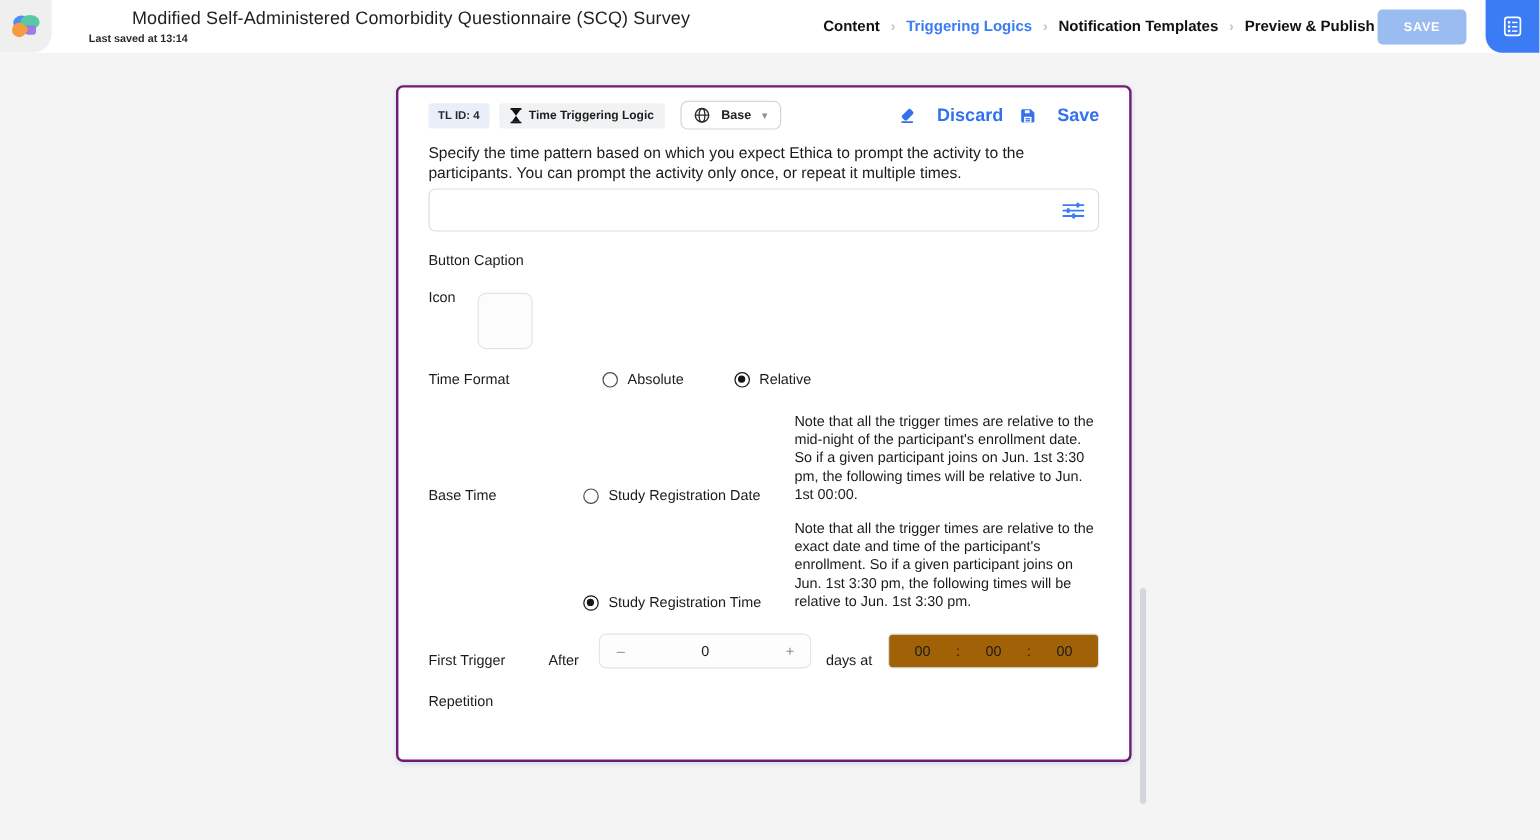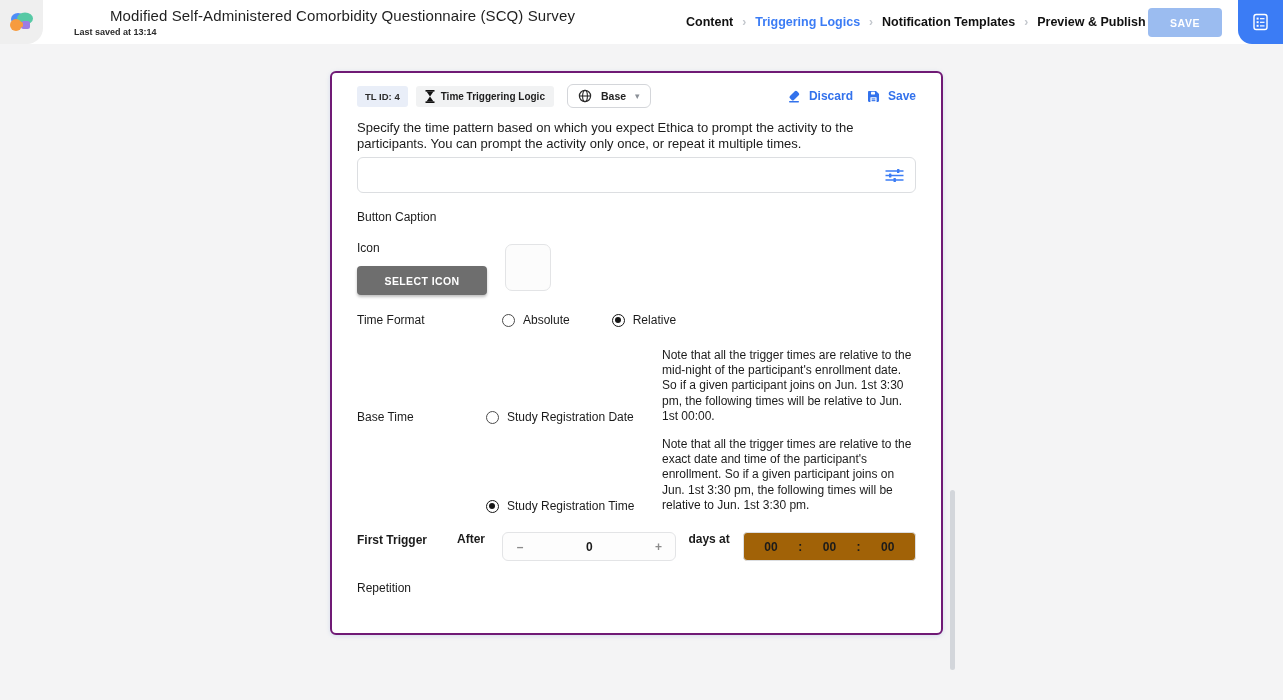--- a/index.html
+++ b/index.html
@@ -22,21 +22,21 @@
   
   .card { position:absolute; left:330px; top:56px; width:613px; height:564px; background:#ffffff; border:2px solid #701a75; border-radius:6px; box-shadow:0 1px 4px rgba(120,150,210,.25); padding:12px 25px;margin-top:15px; }
 
   .card-header { display:flex; align-items:center; height:22px; }
   .badge-id { background:#e9eef8; color:#2b2b2b; font-size:9.5px; font-weight:700; padding:5px 8px; border-radius:3px; }
   .badge-type { background:#f1f2f3; color:#1d1d1d; font-size:10px; font-weight:700; padding:4px 9px; border-radius:3px; margin-left:8px; display:flex; align-items:center; gap:6px; }
   .base-select { margin-left:13px; height:24px; background:#fff; border:1px solid #d4d6da; border-radius:6px; display:flex; align-items:center; gap:9px; padding:0 10px; cursor:pointer; }
   .base-select .lbl { font-size:10.5px; font-weight:700; color:#222; }
   .caret { color:#8a8f96; font-size:9px; }
   .hdr-actions { margin-left:auto; display:flex; align-items:center; gap:14px; }
-  .hdr-link { display:flex; align-items:center; gap:8px; color:#3372ec; font-size:12px; font-weight:600; cursor:pointer; }
+  .hdr-link { display:flex; align-items:center; gap:18px; color:#3372ec; font-size:15px; font-weight:600; cursor:pointer; }
 
   .desc { margin-top:13px; font-size:13px; line-height:15.5px; color:#1b1b1b; width:545px; }
 
   .field-label { font-size:12px; color:#1b1b1b; }
   .lab-criteria { margin-top:21px; }
   .criteria-box { margin-top:6px; height:36px; border:1px solid #dcdee1; border-radius:6px; background:#fff; display:flex; align-items:center; justify-content:flex-end; padding-right:11px; cursor:text; }
   .lab-caption { margin-top:17px; }
   .caption-input { margin-top:7px; width:563px; height:29px; border:1px solid #dcdee1; border-radius:4px; background:#fff; font-family:"Liberation Sans",sans-serif; font-size:12px; color:#333; padding:0 10px; }
   .caption-input::placeholder { color:#9a9da1; }
 
@@ -59,21 +59,21 @@
   .row-basetime { margin-top:21px; }
   .bt-option { width:176px; flex:0 0 auto; }
   .note { width:258px; font-size:12px; line-height:15.2px; color:#1b1b1b; }
   .row-basetime2 { margin-top:13px; }
   .row-basetime2 .row-label { visibility:hidden; }
 
   .row-period { margin-top:21px; align-items:center; }
   .toggle { width:27px; height:13px; border:1px solid #cccccc; border-radius:7px; background:#ececec; position:relative; cursor:pointer; }
   .toggle .knob { position:absolute; left:0px; top:-0.5px; width:13px; height:13px; border-radius:50%; background:#fafafa; border:1px solid #cfcfcf; }
 
-  .row-first { margin-top:19px; align-items:flex-start;font-weight:bold; }
+  .row-first { margin-top:19px; align-items:flex-end; }
   .row-first .row-label { width:100px; }
   .after-lbl { font-size:12px; color:#1b1b1b; }
   .stepper { margin-left:17px; width:183px; height:29px; background:#fdfdfd; border:1px solid #e3e4e6; border-radius:6px; display:flex; align-items:center; padding:0 11px; }
   .step-btn { color:#8b8b8b; font-size:12px; cursor:pointer; width:12px; text-align:center; }
   .step-val { flex:1; text-align:center; font-size:12px; color:#1b1b1b; }
   .daysat { margin-left:12px; font-size:12px; color:#1b1b1b; white-space:nowrap; }
   .timebox { margin-left:13px; width:183px; height:29px; background:#a16207; border:1px solid #dcdee1; border-radius:4px; display:flex; align-items:center; justify-content:space-evenly; }
   .tseg { font-size:12px; color:#1b1b1b; width:24px; text-align:center; cursor:text; }
   .tsep { font-size:12px; color:#1b1b1b; }
 
@@ -194,21 +194,20 @@
         <rect x="8.5" y="10" width="2.4" height="4" rx="0.6" fill="#3b7cf5"></rect>
       </svg>
     </span>
   </div>
 
   <div class="field-label lab-caption">Button Caption</div>
 
   <div class="icon-row">
     <div class="icon-col">
       <span class="field-label">Icon</span>
-      <button class="select-icon-btn">SELECT ICON</button>
     </div>
     <div class="icon-preview"></div>
   </div>
 
   
   <div class="form-row row-timeformat">
     <span class="row-label">Time Format</span>
     <div class="opts">
       <span class="radio-opt">
         <span class="radio"></span>

